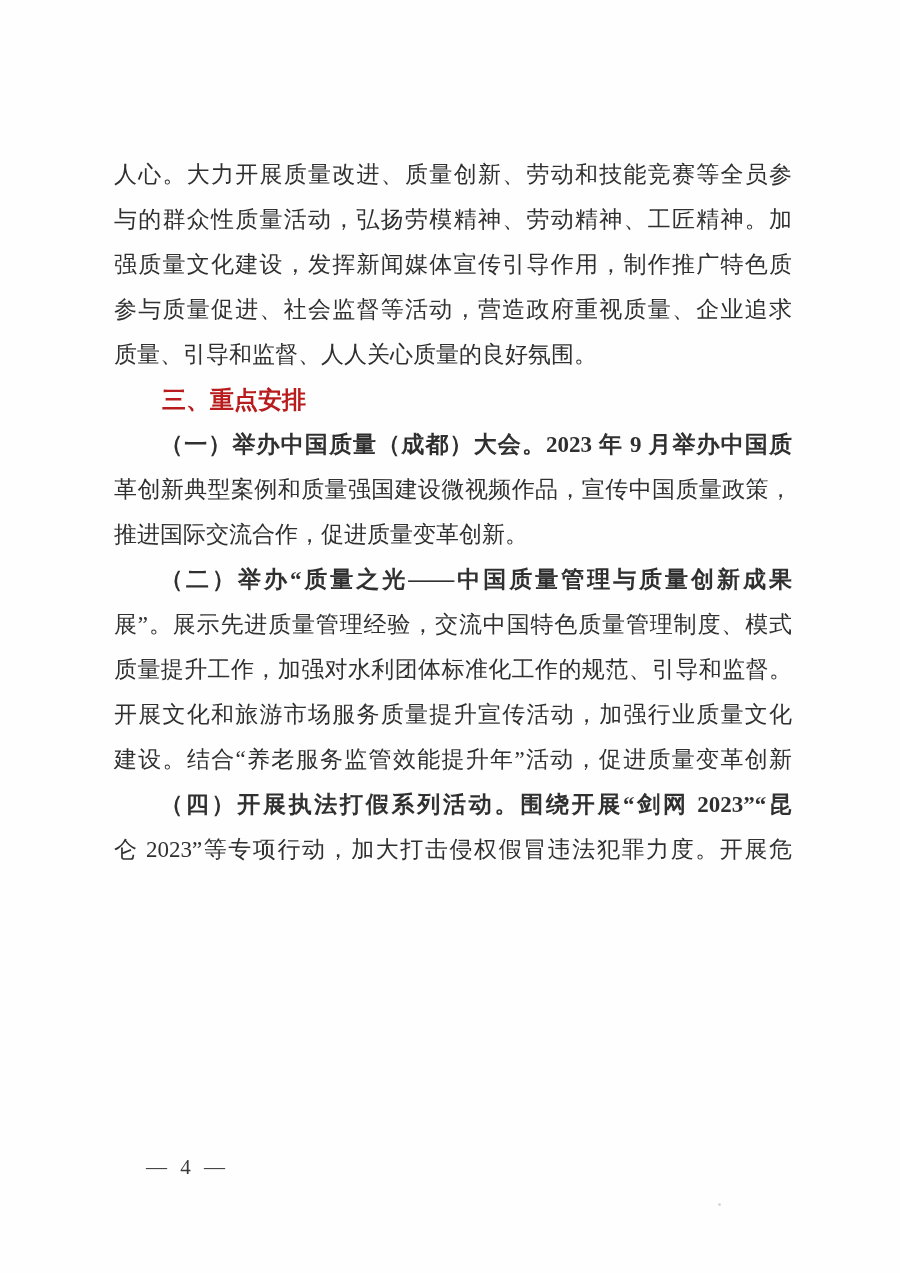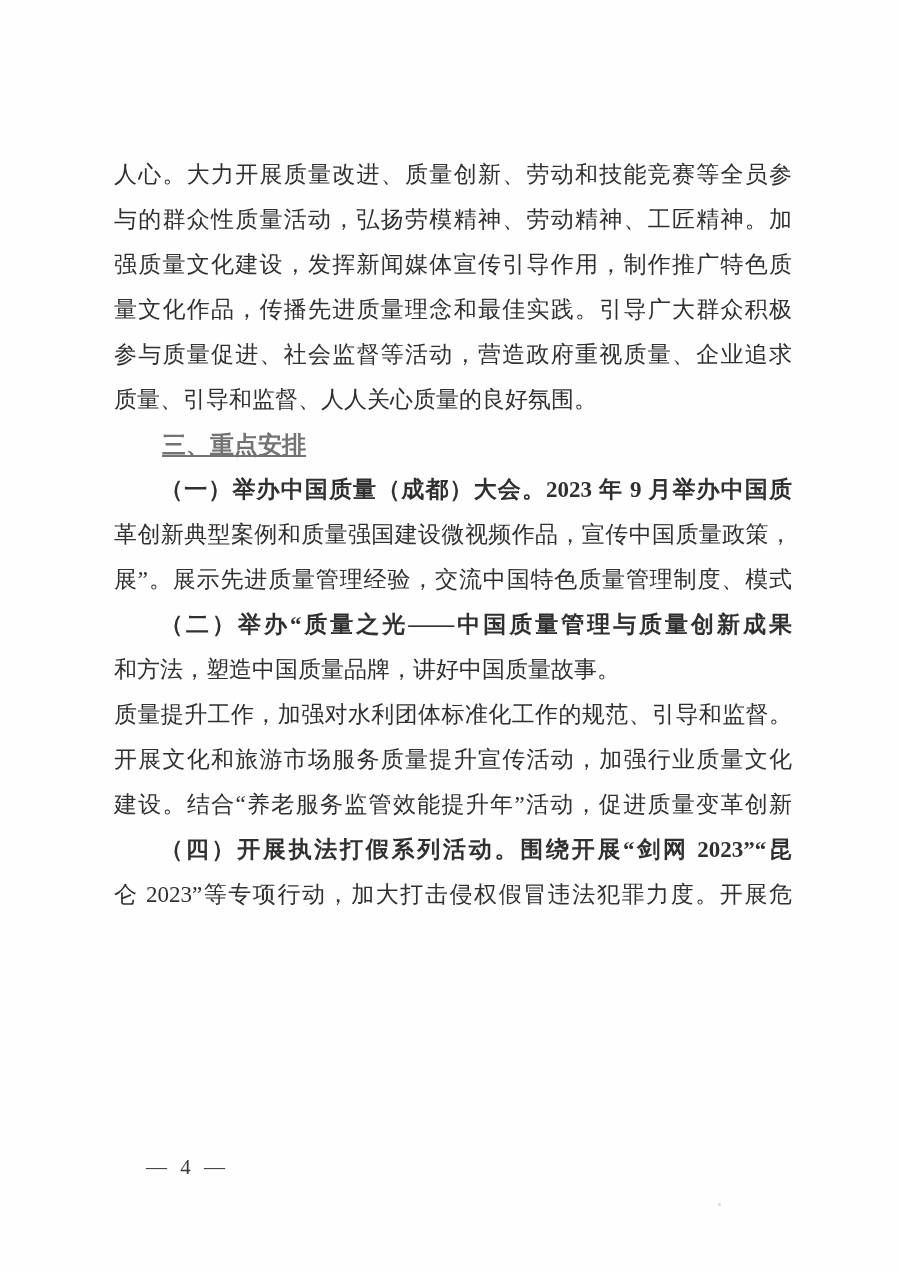--- a/index.html
+++ b/index.html
@@ -34,23 +34,22 @@
     text-align: justify;
     text-align-last: justify;
   }
   .line.indent {
     text-indent: 2em;
     font-weight: bold;
   }
   .line.heading {
     font-family: "Liberation Sans", "DejaVu Sans", sans-serif;
     font-weight: bold;
-    color: #737373;
+    color: #b91c1c;
     font-size: 24px;
-    text-decoration: underline;
   }
   .page-number {
     position: absolute;
     left: 146px;
     top: 1155px;
     font-size: 21px;
     color: #3a3a3a;
     letter-spacing: 4px;
     font-family: "Liberation Serif", "DejaVu Serif", serif;
   }
@@ -65,29 +64,28 @@
   }
 </style>
 </head>
 <body>
 
 <div class="page">
   <div class="text-block">
       <div class="line justify">人心。大力开展质量改进、质量创新、劳动和技能竞赛等全员参</div>
       <div class="line justify">与的群众性质量活动，弘扬劳模精神、劳动精神、工匠精神。加</div>
       <div class="line justify">强质量文化建设，发挥新闻媒体宣传引导作用，制作推广特色质</div>
-      <div class="line justify">量文化作品，传播先进质量理念和最佳实践。引导广大群众积极</div>
       <div class="line justify">参与质量促进、社会监督等活动，营造政府重视质量、企业追求</div>
       <div class="line">质量、引导和监督、人人关心质量的良好氛围。</div>
       <div class="line indent heading">三、重点安排</div>
       <div class="line justify indent">（一）举办中国质量（成都）大会。2023 年 9 月举办中国质</div>
       <div class="line justify">革创新典型案例和质量强国建设微视频作品，宣传中国质量政策，</div>
+      <div class="line">推进国际交流合作，促进质量变革创新。</div>
+      <div class="line justify indent">（二）举办“质量之光——中国质量管理与质量创新成果</div>
       <div class="line justify">展”。展示先进质量管理经验，交流中国特色质量管理制度、模式</div>
-      <div class="line justify indent">（二）举办“质量之光——中国质量管理与质量创新成果</div>
-      <div class="line">和方法，塑造中国质量品牌，讲好中国质量故事。</div>
       <div class="line justify">质量提升工作，加强对水利团体标准化工作的规范、引导和监督。</div>
       <div class="line justify">开展文化和旅游市场服务质量提升宣传活动，加强行业质量文化</div>
       <div class="line justify">建设。结合“养老服务监管效能提升年”活动，促进质量变革创新</div>
       <div class="line justify indent">（四）开展执法打假系列活动。围绕开展“剑网 2023”“昆</div>
       <div class="line justify">仑 2023”等专项行动，加大打击侵权假冒违法犯罪力度。开展危</div>
     </div>
   <div class="page-number">— 4 —</div>
   <div class="speck"></div>
 </div>
 

